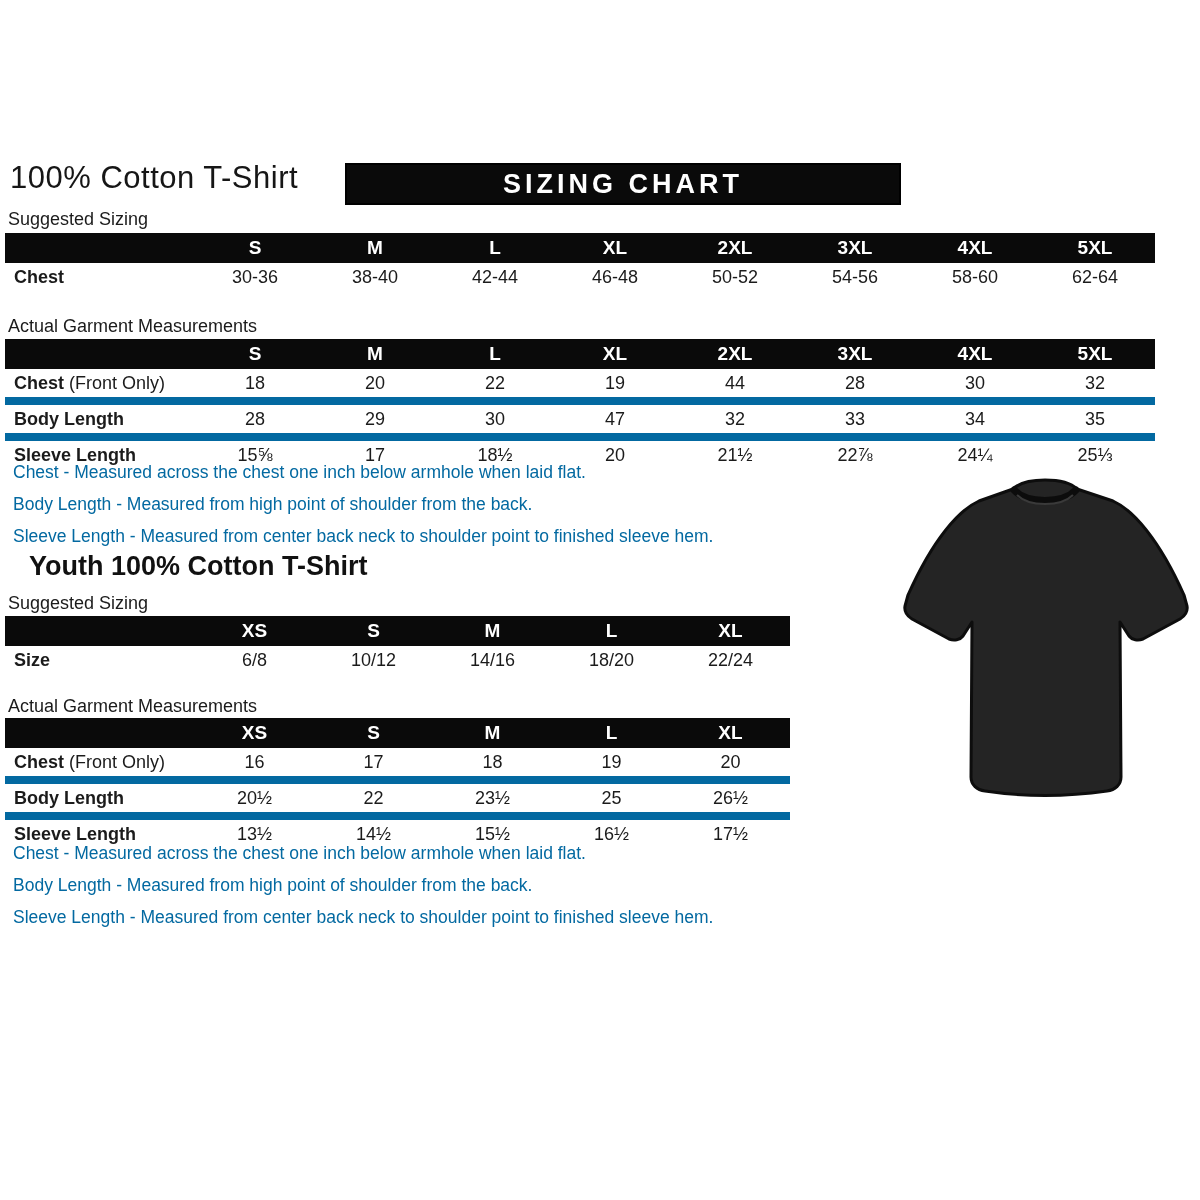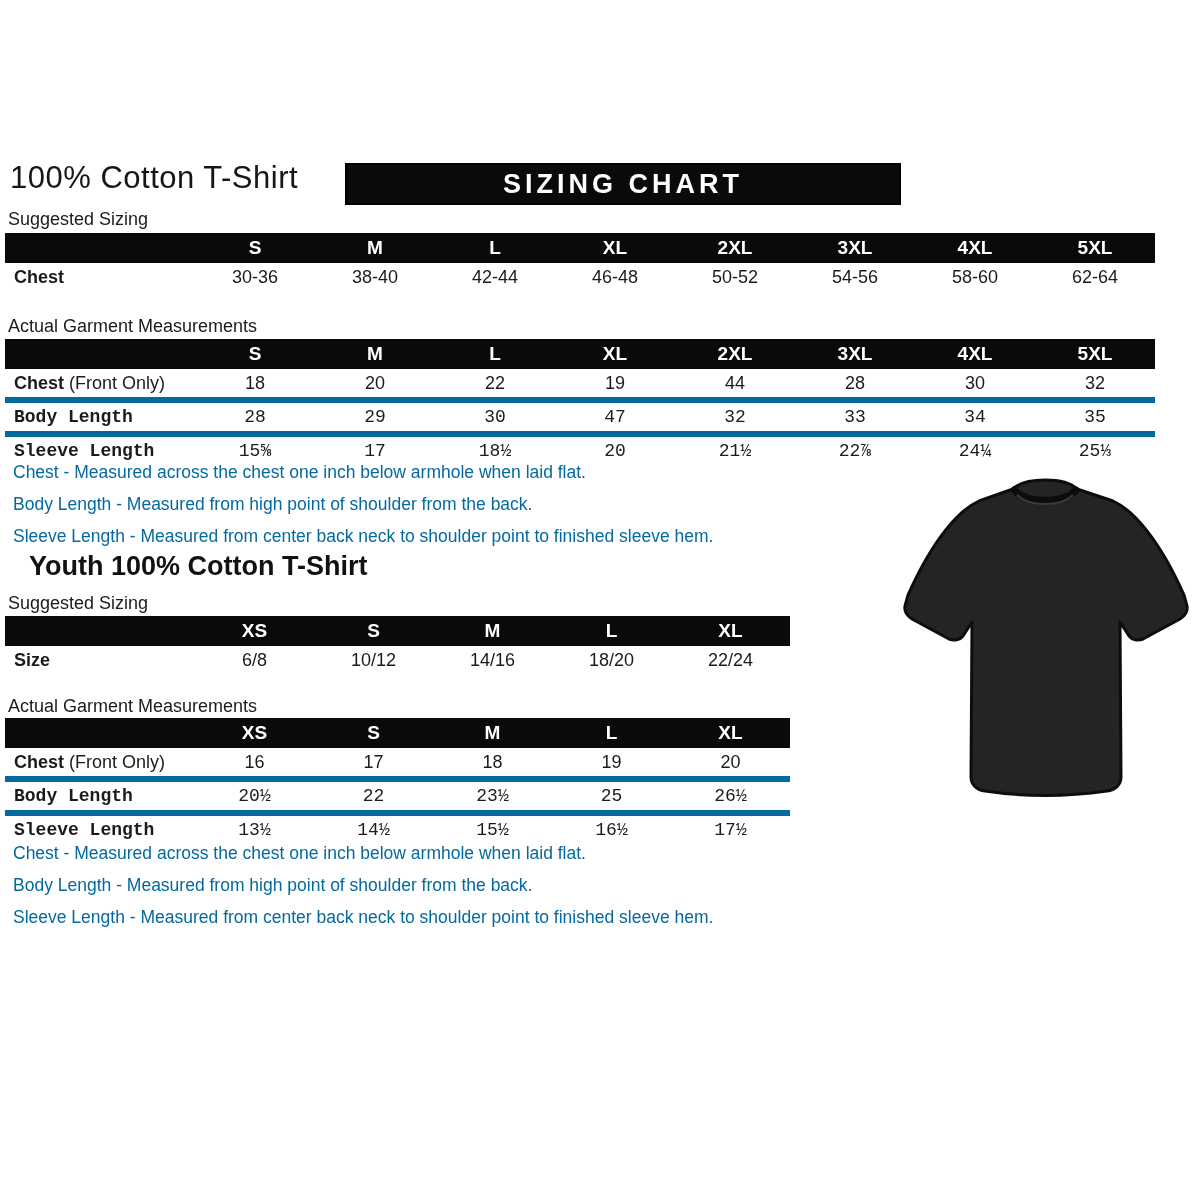--- a/index.html
+++ b/index.html
@@ -35,21 +35,21 @@
   .sizing-table{width:1150px;}
   .sizing-table.youth-w{width:785px;}
   .trow{display:flex;align-items:center;}
   .thead{
     background:#0a0a0a;height:30px;
   }
   .thead .tcell{
     color:#ffffff;font-weight:700;font-size:19px;
   }
   .tdata{height:28px;font-size:18px;}
-  .tdata + .tdata{border-top:6px solid #0369a1;font-family:Liberation Mono, monospace;}
+  .tdata + .tdata{border-top:8px solid #0369a1;}
   .tlabel{
     width:190px;flex:0 0 190px;
     padding-left:9px;box-sizing:border-box;
     white-space:nowrap;
   }
   .tlabel b{font-weight:700;}
   .tcell{flex:1;text-align:center;}
 
   .notes div{
     font-size:17.5px;height:32px;color:#0369a1;

